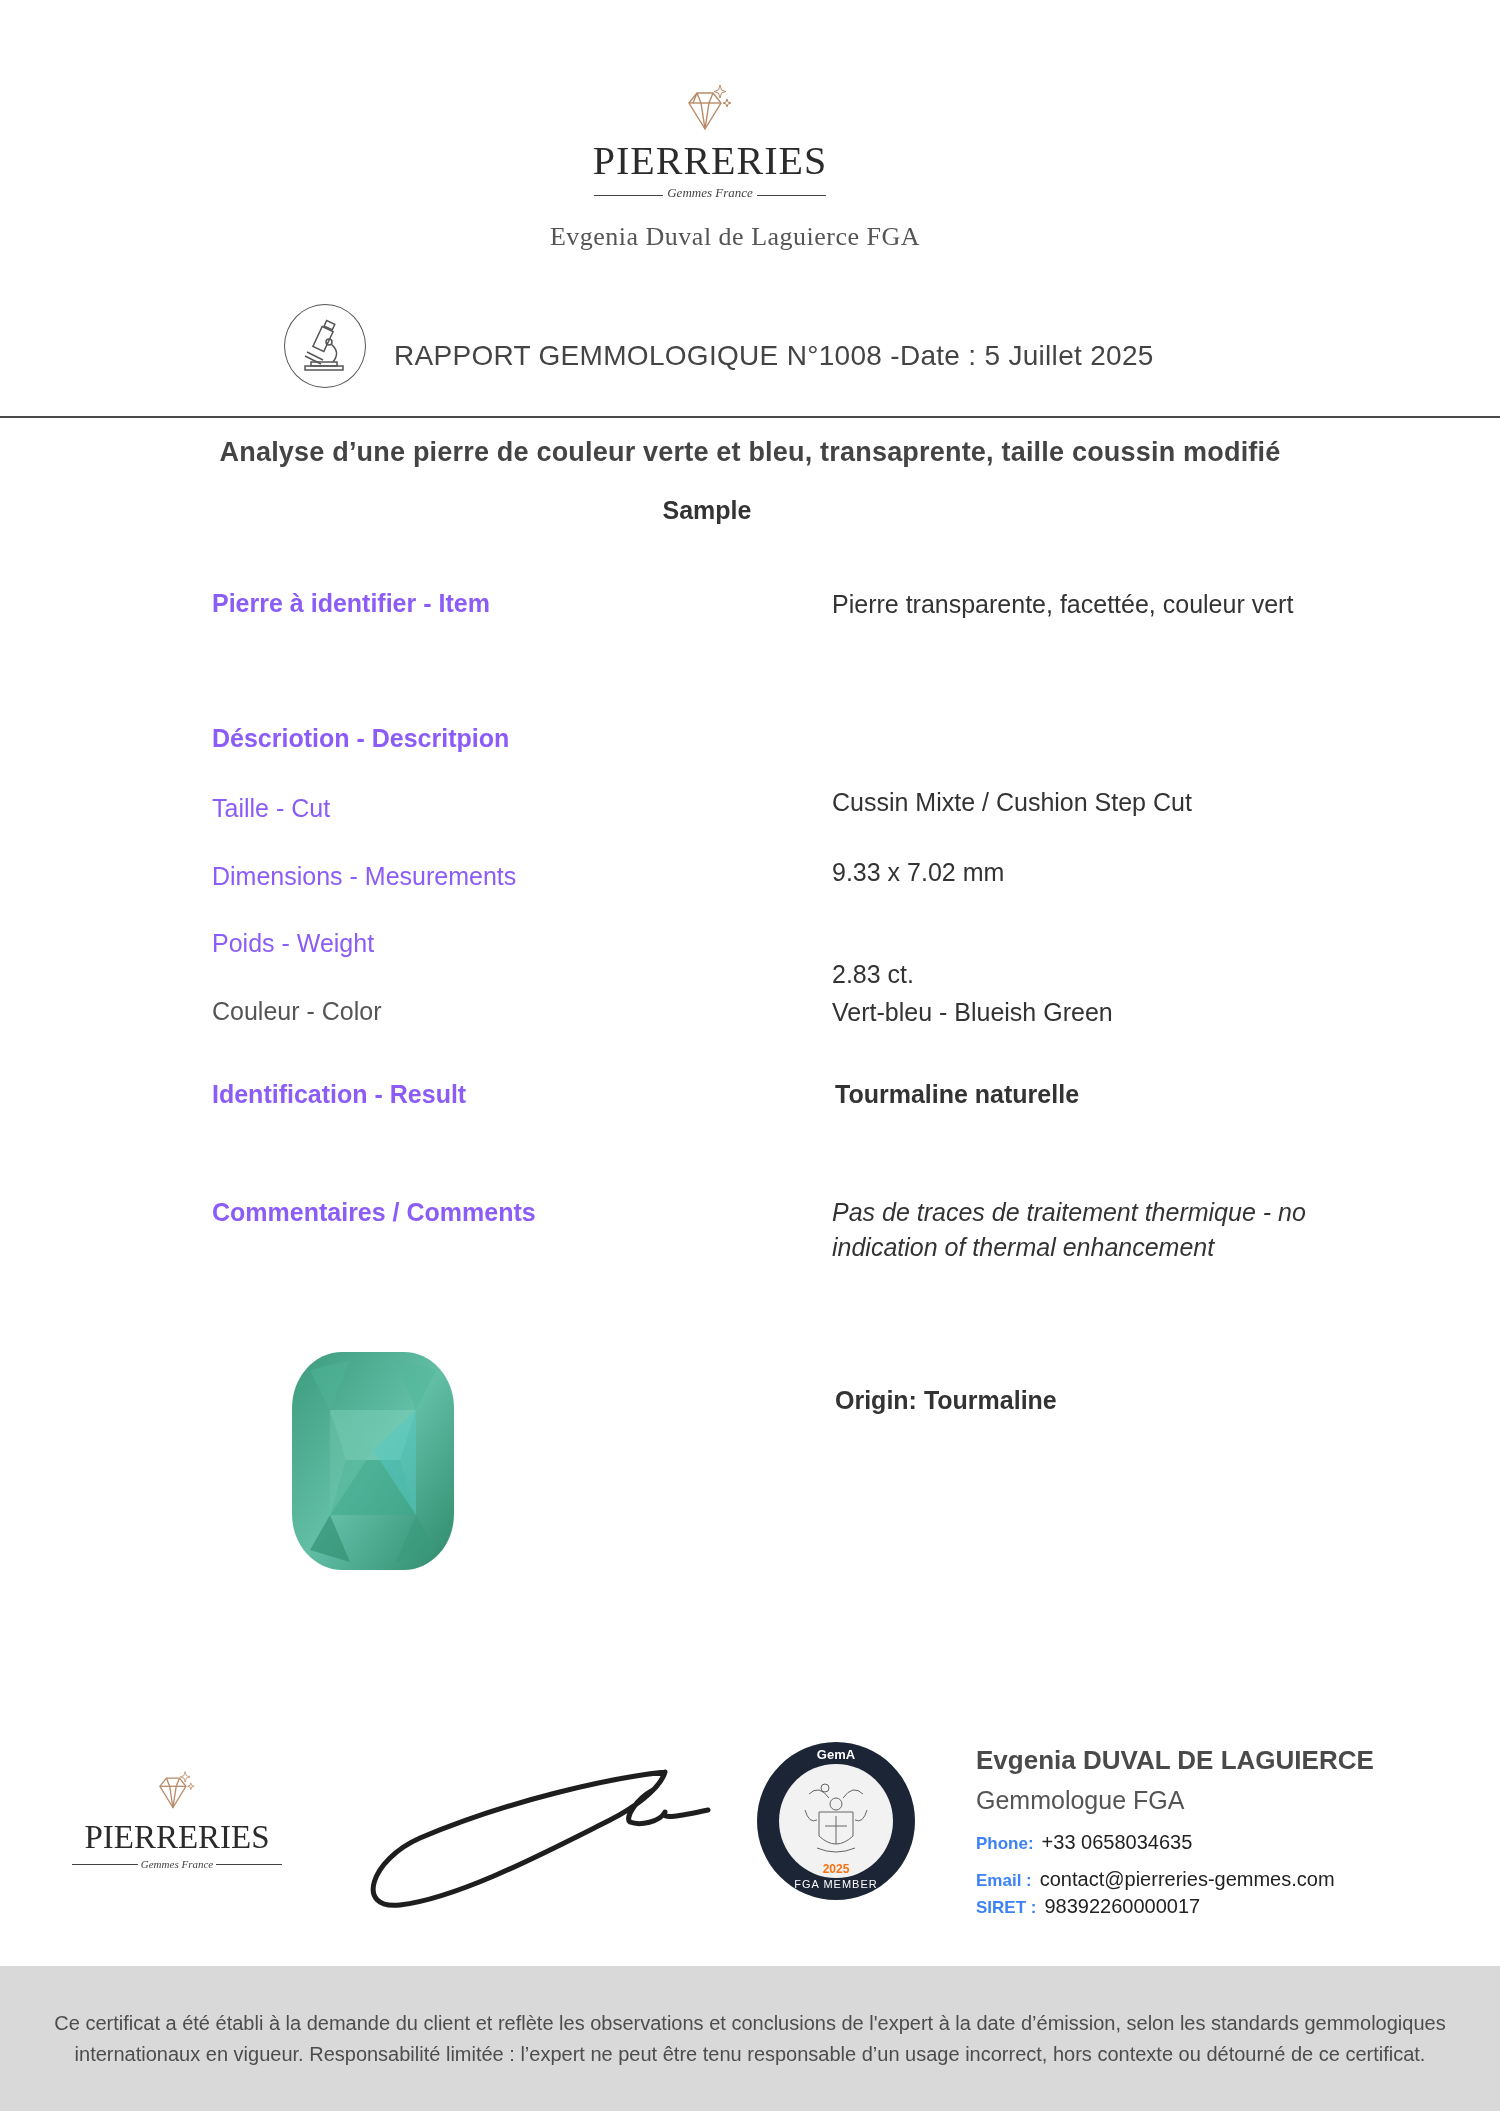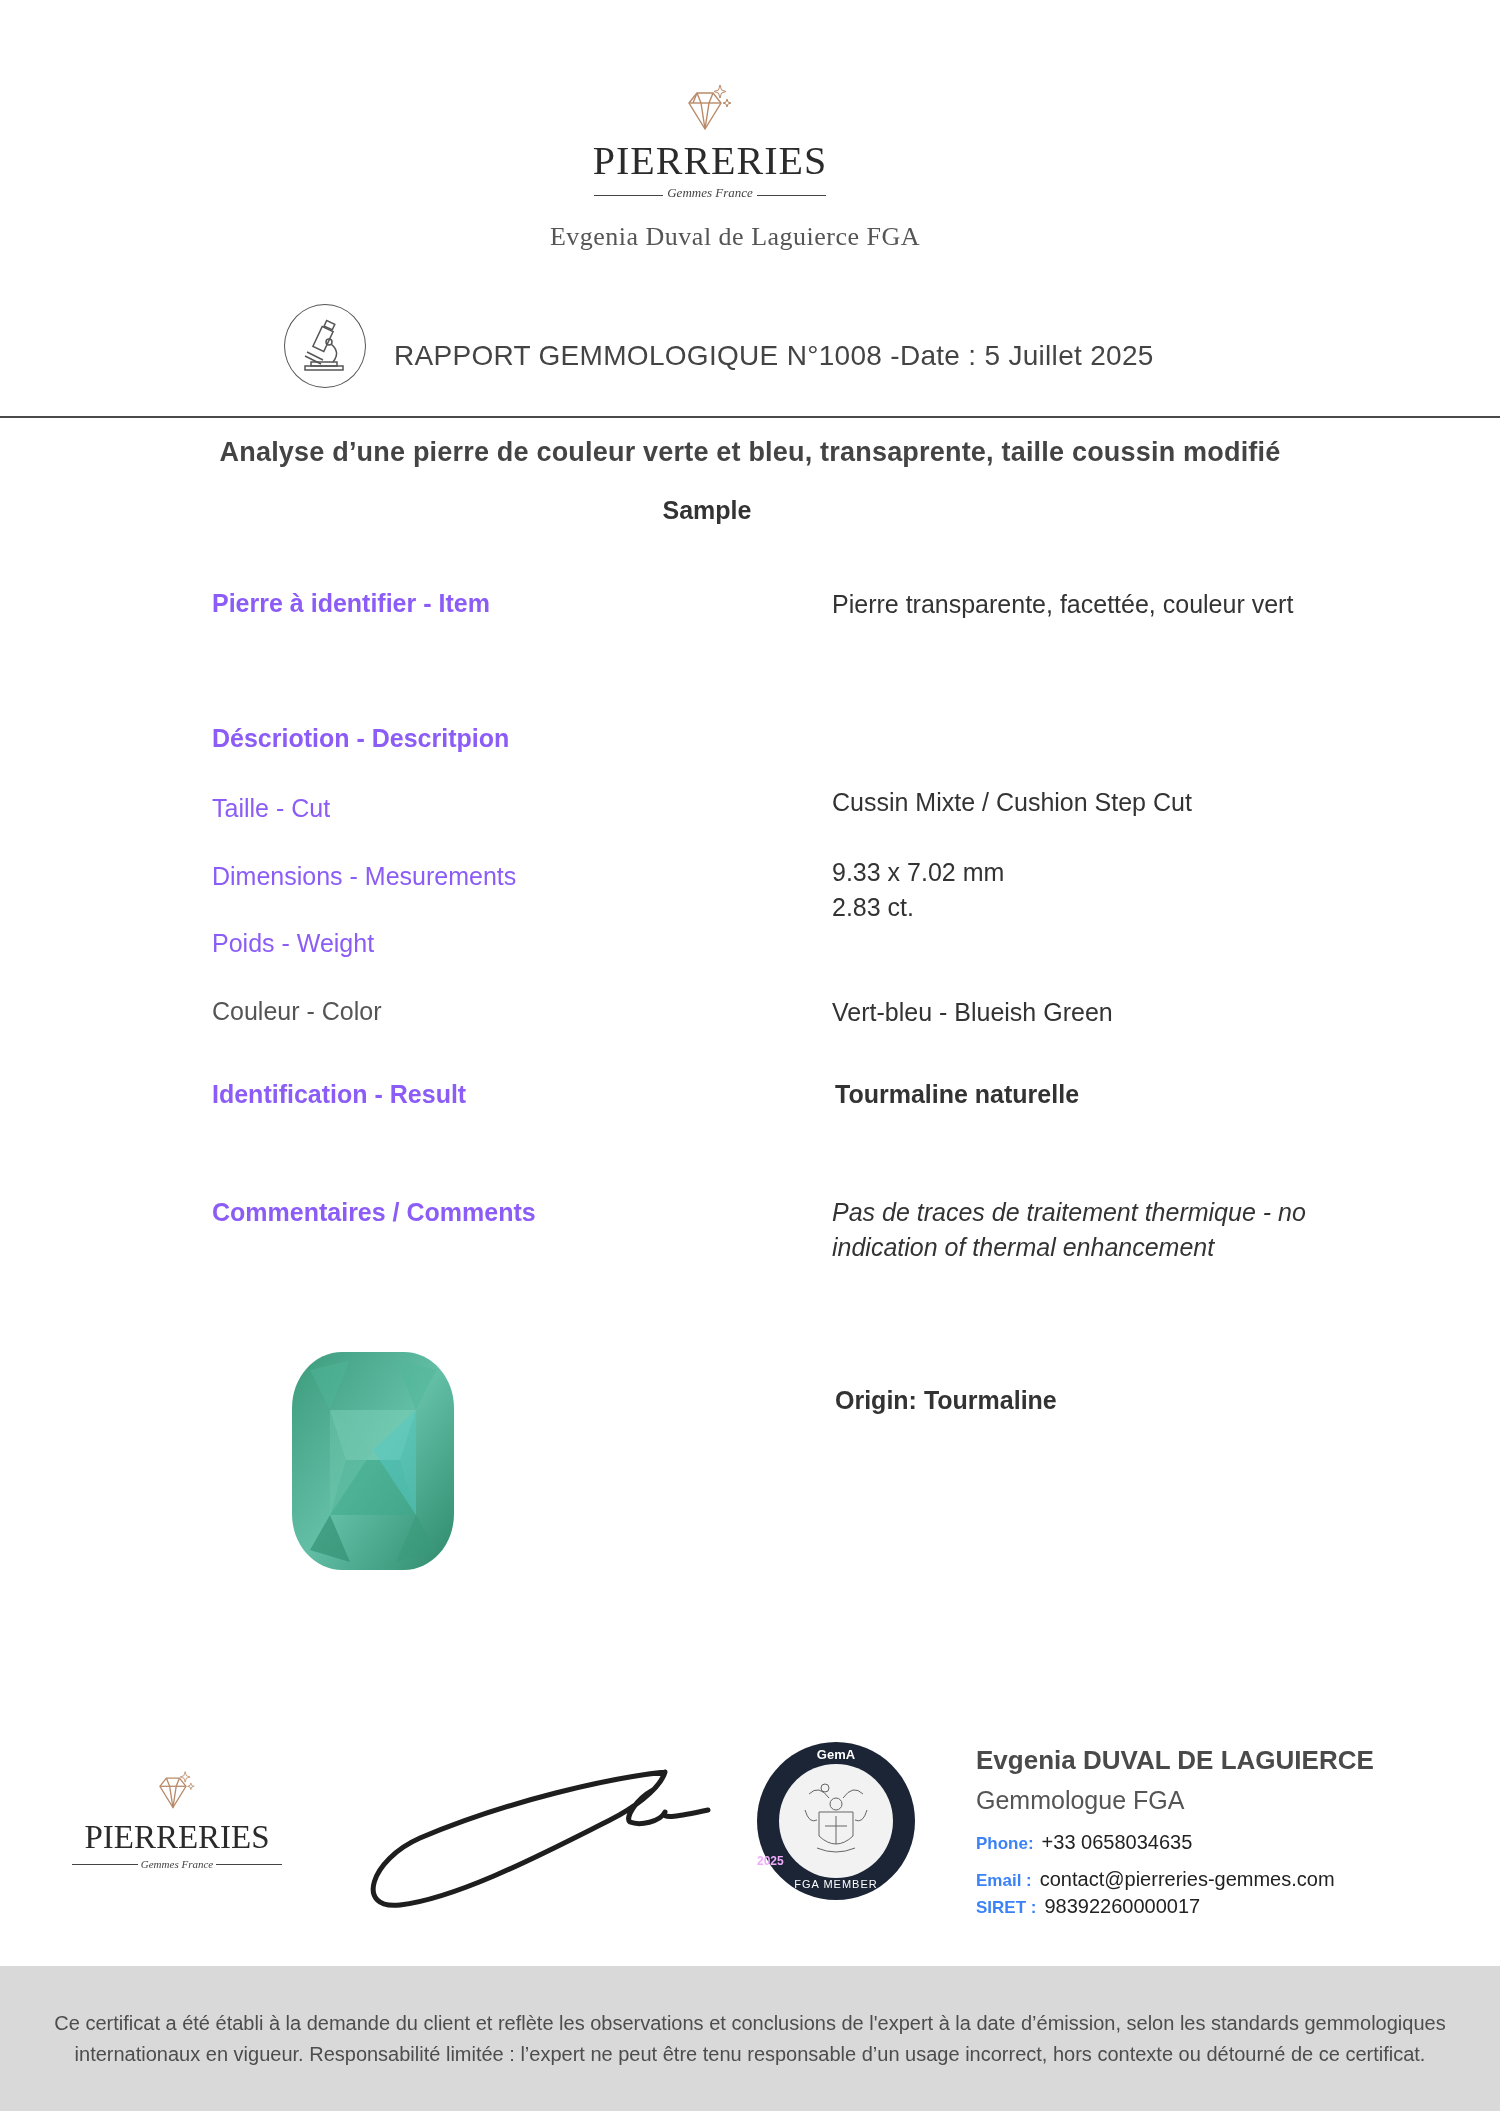--- a/index.html
+++ b/index.html
@@ -76,21 +76,21 @@
 
   .badge {
     left: 757px; top: 1742px; width: 158px; height: 158px; border-radius: 50%;
     background: #1b2535; position: absolute;
   }
   .badge .inner {
     position: absolute; left: 22px; top: 22px; width: 114px; height: 114px;
     border-radius: 50%; background: #f2f2f2;
   }
   .badge .gema { position: absolute; top: 5px; width: 158px; text-align: center; color: #fff; font-size: 13px; font-weight: bold; }
-  .badge .year { position: absolute; top: 112px; width: 158px; color: #f0abfc; font-size: 12px; font-weight: bold; }
+  .badge .year { position: absolute; top: 120px; width: 158px; text-align: center; color: #f97316; font-size: 12px; font-weight: bold; }
   .badge .member { position: absolute; top: 136px; width: 158px; text-align: center; color: #fff; font-size: 11px; letter-spacing: 1px; }
 
   .contact { left: 976px; top: 1745px; color: #444; }
   .contact .name { font-size: 26px; font-weight: bold; color: #4a4a4a; }
   .contact .role { font-size: 25px; color: #555; margin-top: 10px; }
   .contact .row { font-size: 20px; color: #222; margin-top: 9px; white-space: nowrap; }
   .contact .row .k { font-size: 17px; font-weight: bold; color: #3b82f6; display: inline-block; margin-right: 8px; }
 
   .disclaimer {
     left: 0; top: 1966px; width: 1500px; height: 145px; background: #d9d9d9;
@@ -152,21 +152,21 @@
 
 <div class="abs lbl b" style="top:724px">Déscriotion - Descritpion</div>
 
 <div class="abs lbl" style="top:794px">Taille - Cut</div>
 <div class="abs val" style="top:785px">Cussin Mixte / Cushion Step Cut</div>
 
 <div class="abs lbl" style="top:862px">Dimensions - Mesurements</div>
 <div class="abs val" style="top:855px">9.33 x 7.02 mm</div>
 
 <div class="abs lbl" style="top:929px">Poids - Weight</div>
-<div class="abs val" style="top:890px">2.83 ct.</div>
+<div class="abs val" style="top:957px">2.83 ct.</div>
 
 <div class="abs lbl light" style="top:997px">Couleur - Color</div>
 <div class="abs val" style="top:995px">Vert-bleu - Blueish Green</div>
 
 <div class="abs lbl b" style="top:1080px">Identification - Result</div>
 <div class="abs val b" style="top:1077px">Tourmaline naturelle</div>
 
 <div class="abs lbl b" style="top:1198px">Commentaires / Comments</div>
 <div class="abs val i" style="top:1195px; width:530px">
   <div>Pas de traces de traitement thermique - no indication of thermal enhancement</div>

